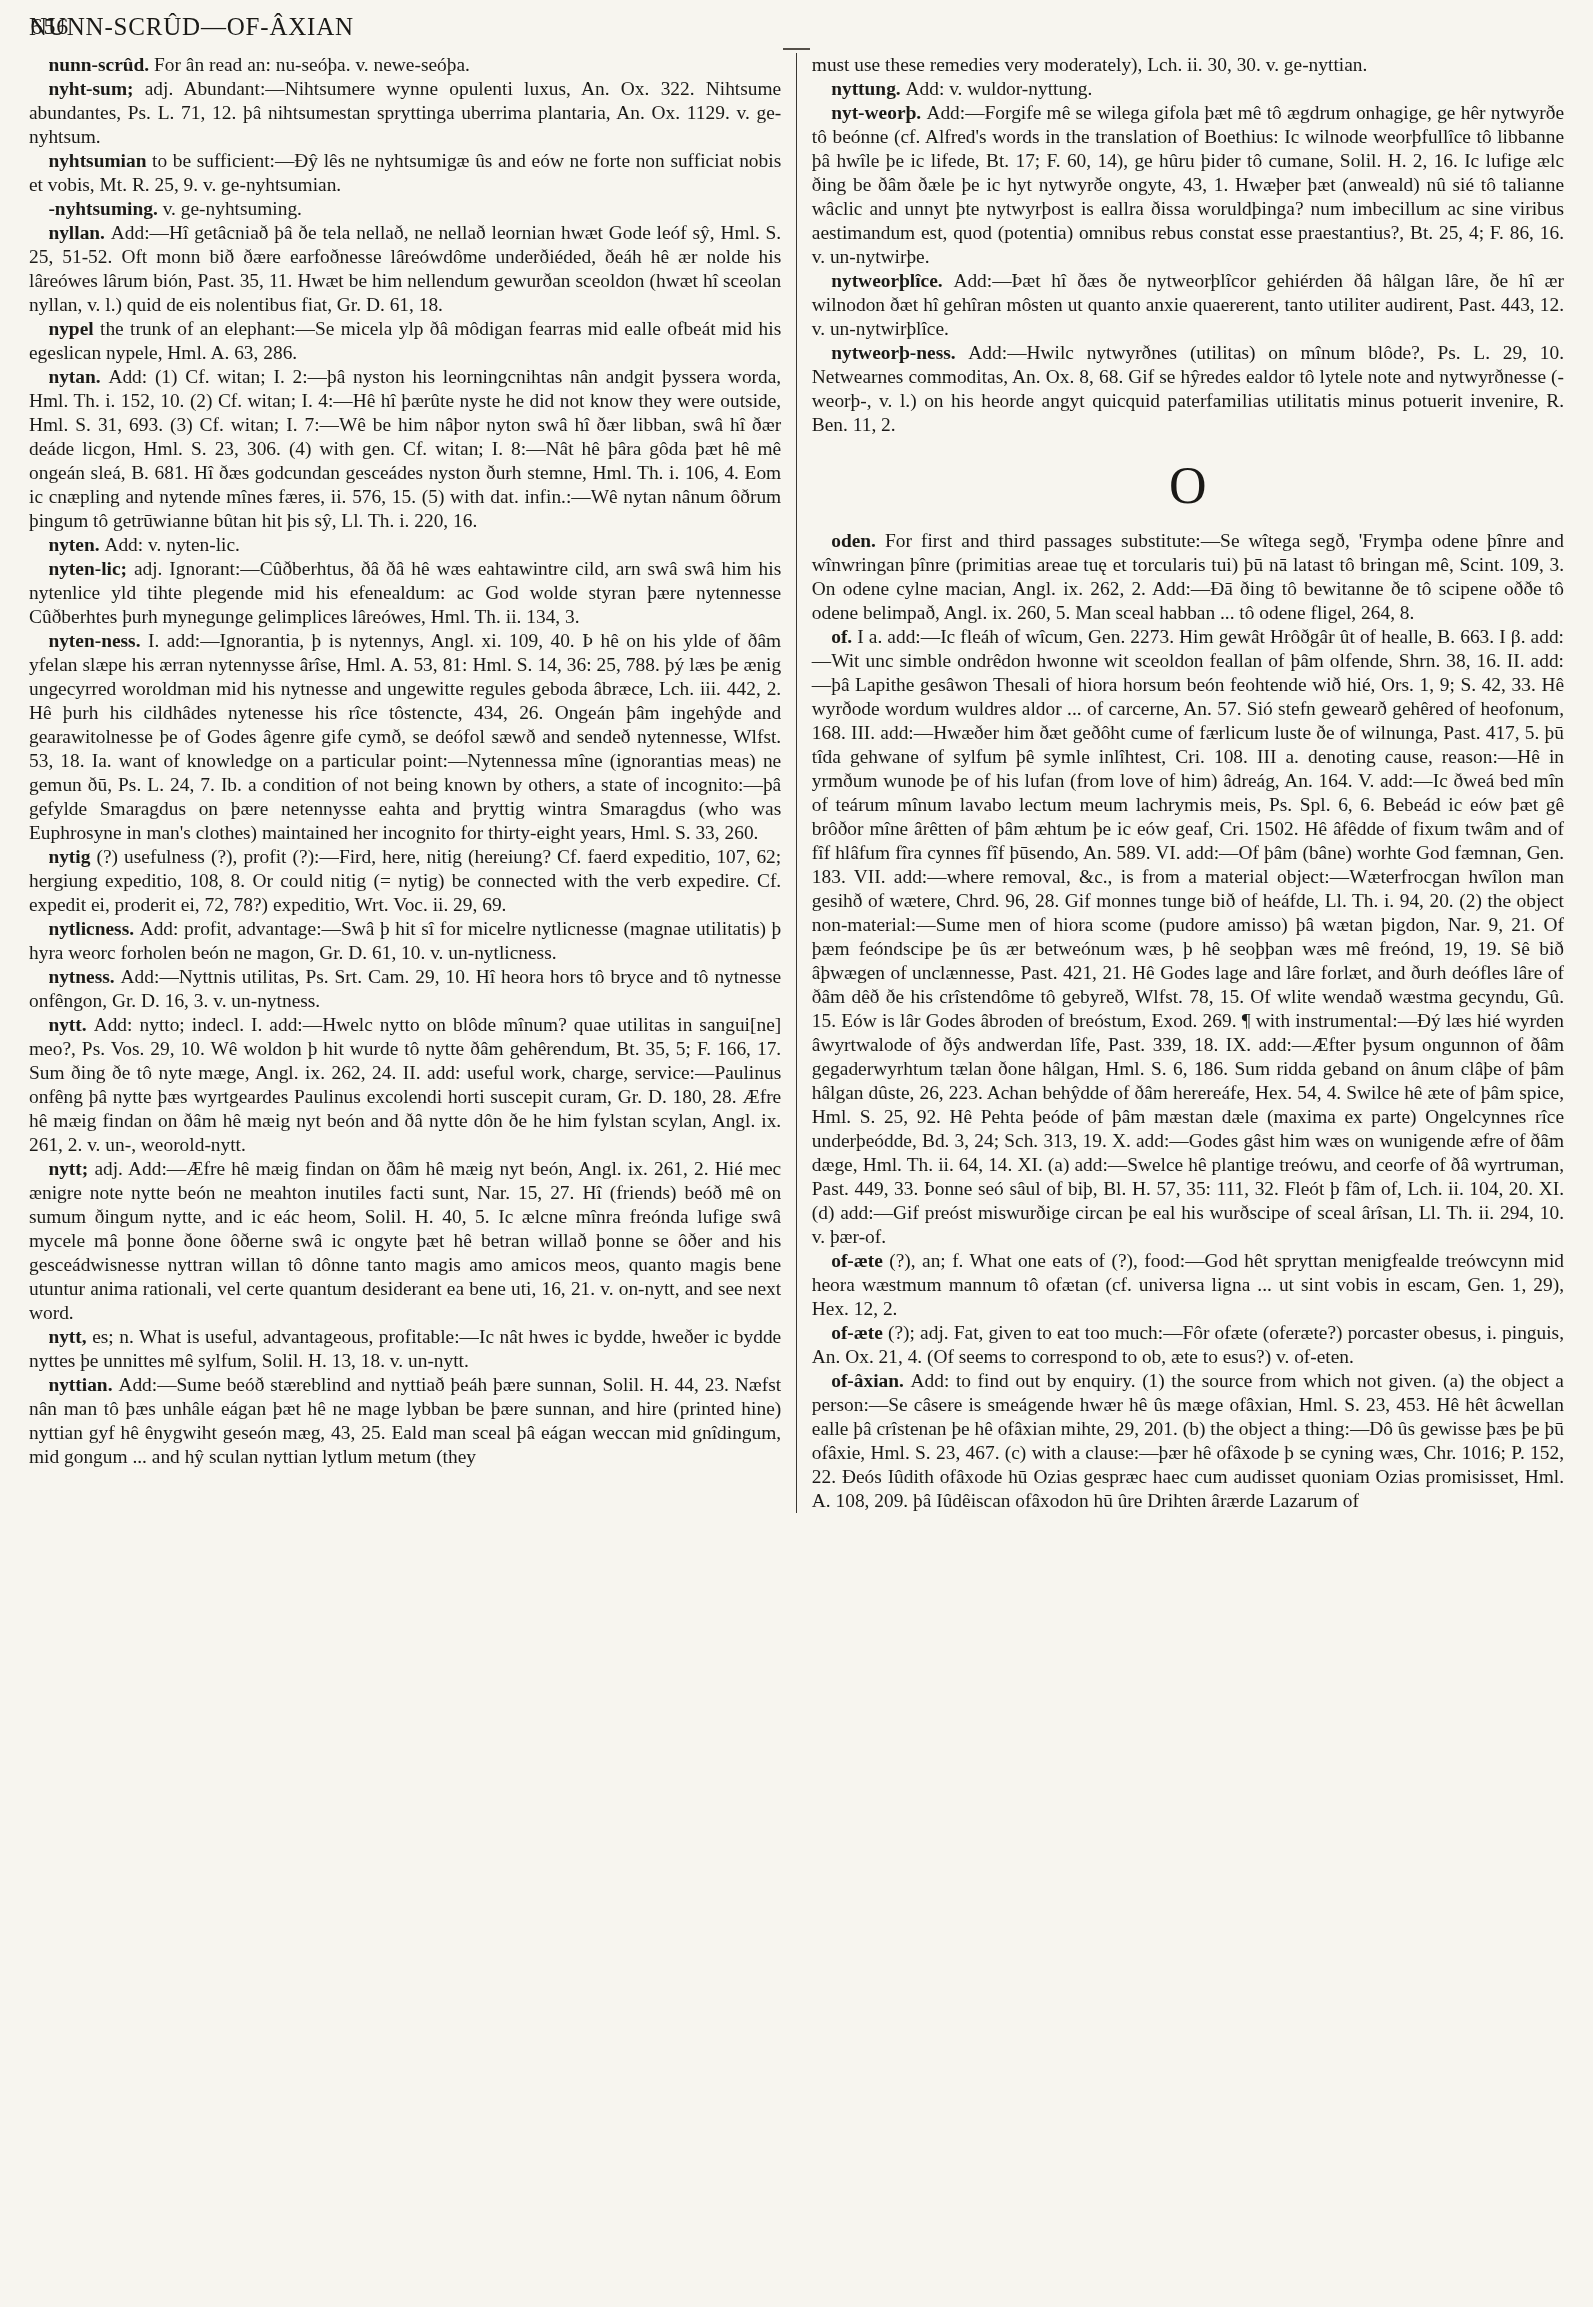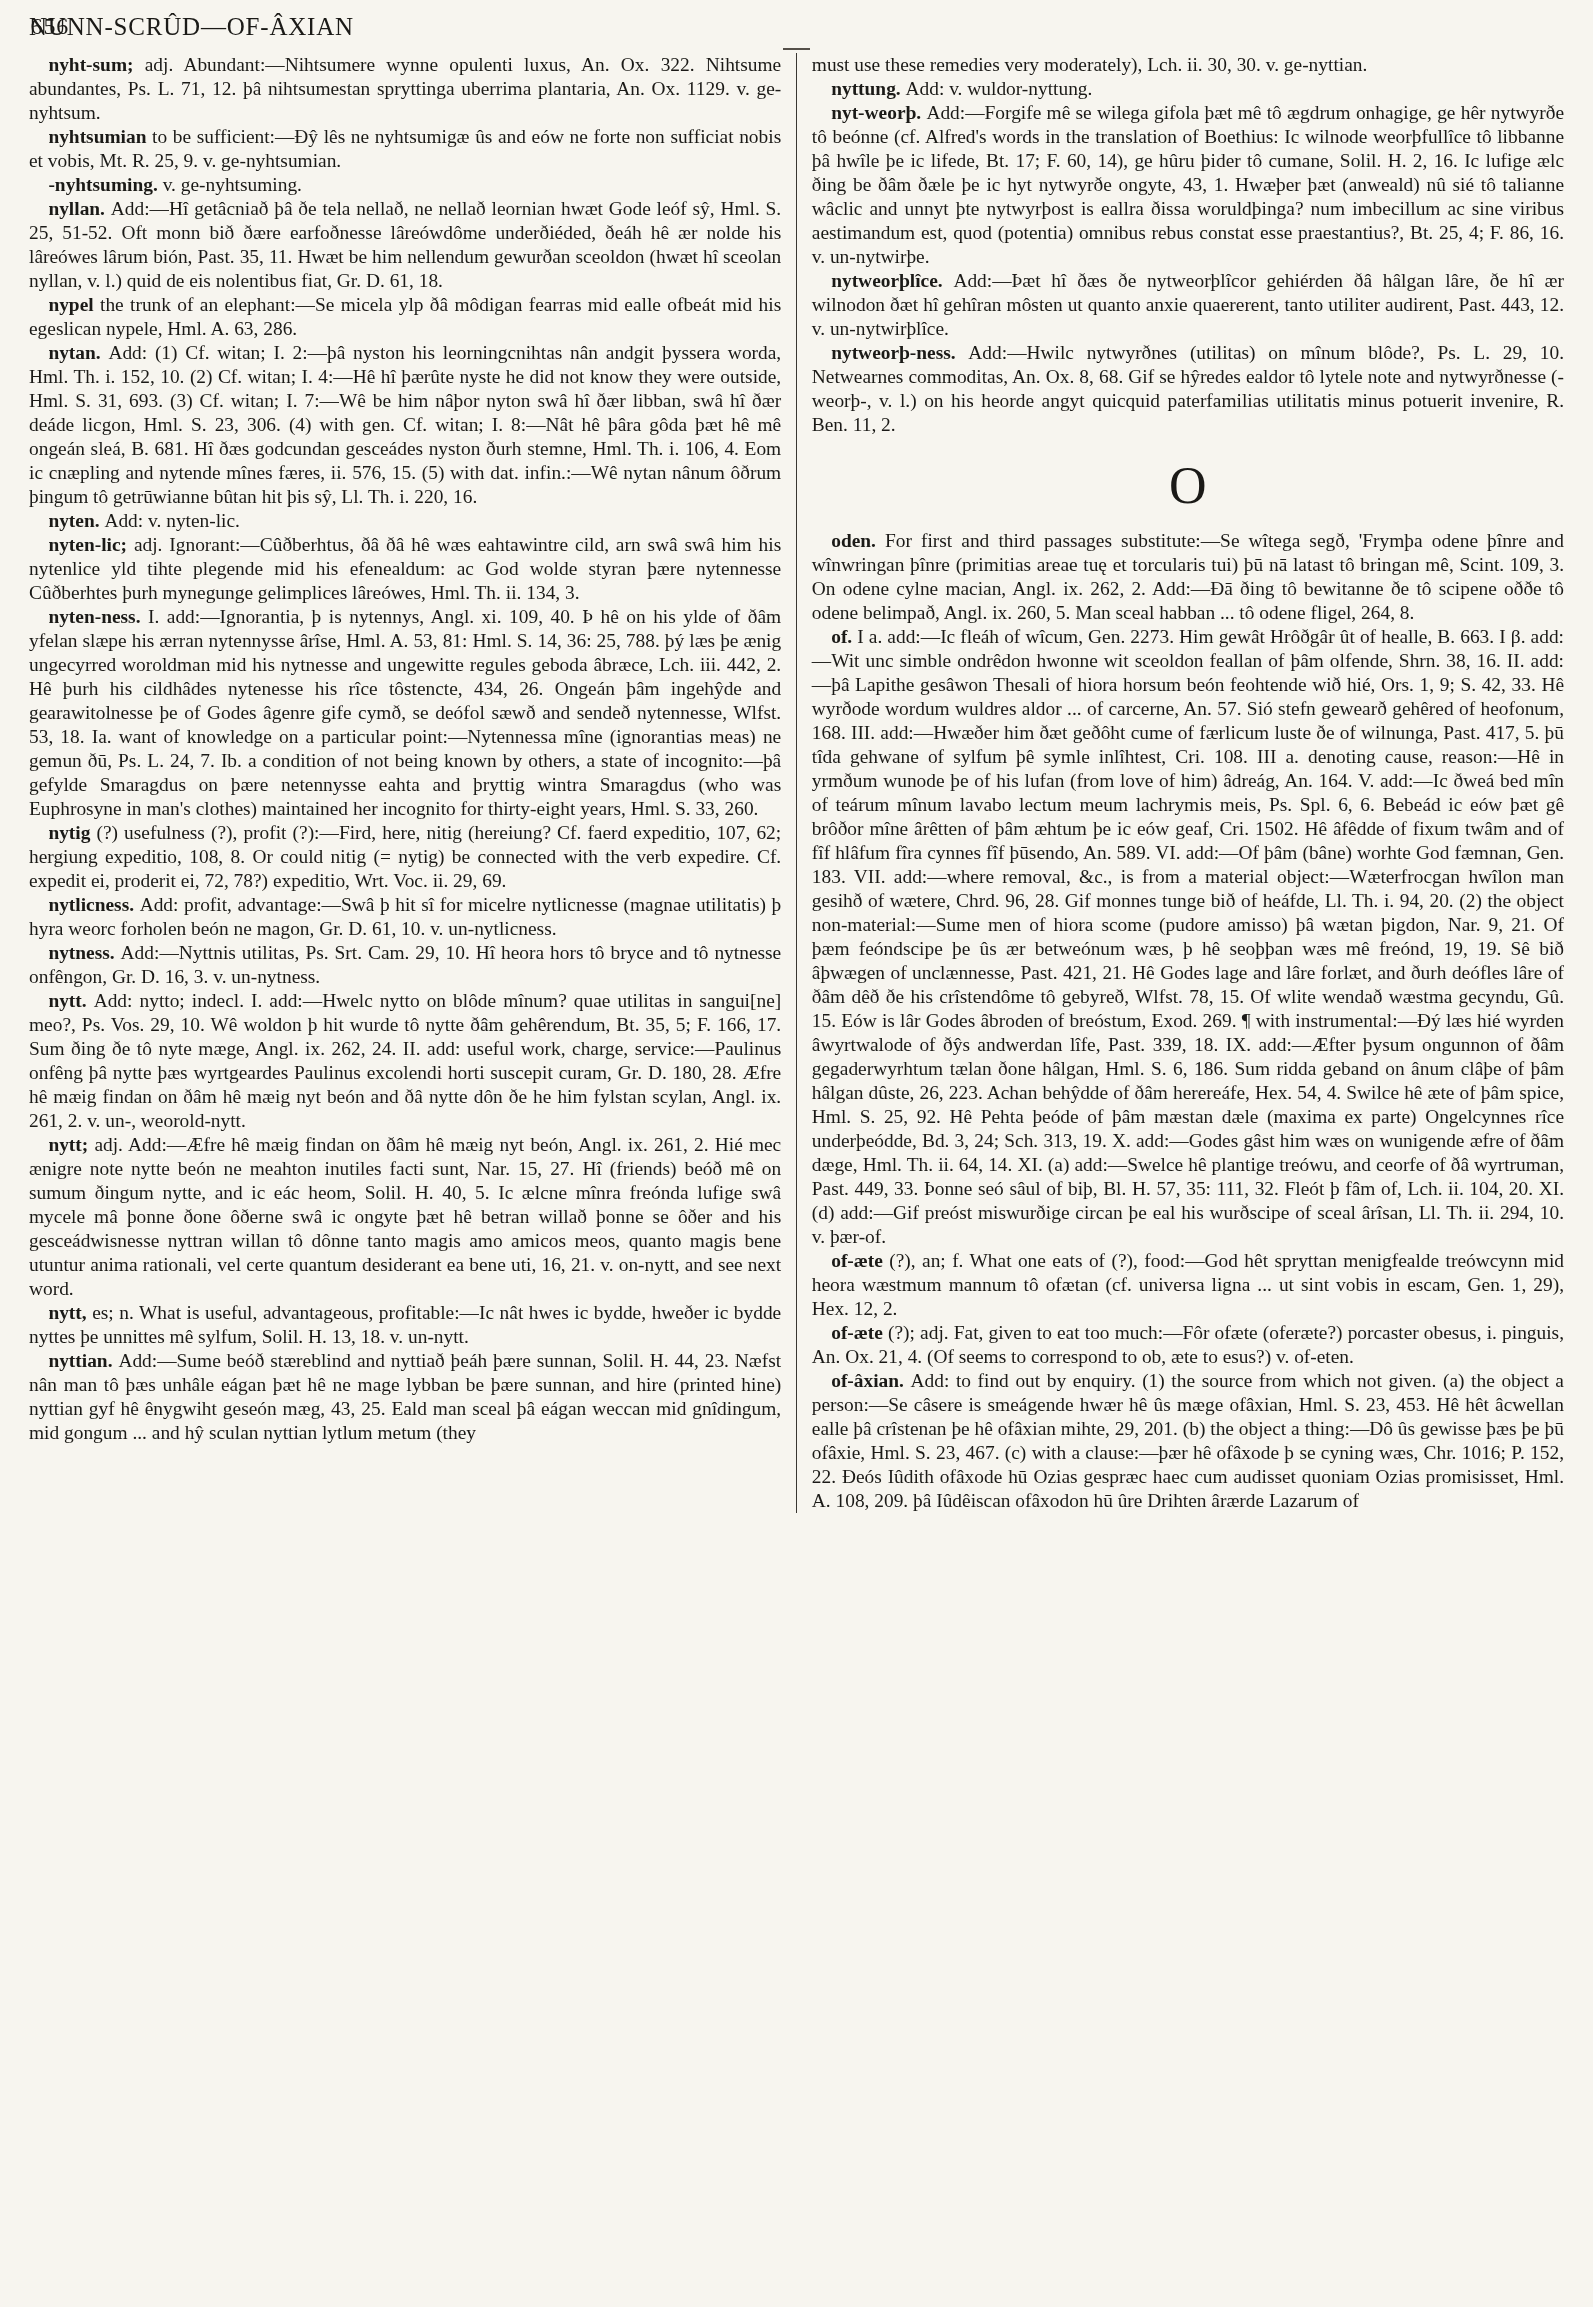--- a/index.html
+++ b/index.html
@@ -89,20 +89,21 @@
 <body>
 
 <div class="page">
   <div class="page-header">
     <div class="page-number">656</div>
     <div class="page-title">NUNN-SCRÛD—OF-ÂXIAN</div>
     <div class="title-rule"></div>
   </div>
   <div class="columns">
     <div class="column left" id="col-left">
+        <p class="entry"><b class="lead">nunn-scrûd. </b><span>For ân read an: nu-seóþa. v. newe-seóþa.</span></p>
         <p class="entry"><b class="lead">nyht-sum; </b><span>adj. Abundant:—Nihtsumere wynne opulenti luxus, An. Ox. 322. Nihtsume abundantes, Ps. L. 71, 12. þâ nihtsumestan spryttinga uberrima plantaria, An. Ox. 1129. v. ge-nyhtsum.</span></p>
         <p class="entry"><b class="lead">nyhtsumian </b><span>to be sufficient:—Ðŷ lês ne nyhtsumigæ ûs and eów ne forte non sufficiat nobis et vobis, Mt. R. 25, 9. v. ge-nyhtsumian.</span></p>
         <p class="entry"><b class="lead">-nyhtsuming. </b><span>v. ge-nyhtsuming.</span></p>
         <p class="entry"><b class="lead">nyllan. </b><span>Add:—Hî getâcniað þâ ðe tela nellað, ne nellað leornian hwæt Gode leóf sŷ, Hml. S. 25, 51-52. Oft monn bið ðære earfoðnesse lâreówdôme underðiéded, ðeáh hê ær nolde his lâreówes lârum bión, Past. 35, 11. Hwæt be him nellendum gewurðan sceoldon (hwæt hî sceolan nyllan, v. l.) quid de eis nolentibus fiat, Gr. D. 61, 18.</span></p>
         <p class="entry"><b class="lead">nypel </b><span>the trunk of an elephant:—Se micela ylp ðâ môdigan fearras mid ealle ofbeát mid his egeslican nypele, Hml. A. 63, 286.</span></p>
         <p class="entry"><b class="lead">nytan. </b><span>Add: (1) Cf. witan; I. 2:—þâ nyston his leorningcnihtas nân andgit þyssera worda, Hml. Th. i. 152, 10. (2) Cf. witan; I. 4:—Hê hî þærûte nyste he did not know they were outside, Hml. S. 31, 693. (3) Cf. witan; I. 7:—Wê be him nâþor nyton swâ hî ðær libban, swâ hî ðær deáde licgon, Hml. S. 23, 306. (4) with gen. Cf. witan; I. 8:—Nât hê þâra gôda þæt hê mê ongeán sleá, B. 681. Hî ðæs godcundan gesceádes nyston ðurh stemne, Hml. Th. i. 106, 4. Eom ic cnæpling and nytende mînes færes, ii. 576, 15. (5) with dat. infin.:—Wê nytan nânum ôðrum þingum tô getrūwianne bûtan hit þis sŷ, Ll. Th. i. 220, 16.</span></p>
         <p class="entry"><b class="lead">nyten. </b><span>Add: v. nyten-lic.</span></p>
         <p class="entry"><b class="lead">nyten-lic; </b><span>adj. Ignorant:—Cûðberhtus, ðâ ðâ hê wæs eahtawintre cild, arn swâ swâ him his nytenlice yld tihte plegende mid his efenealdum: ac God wolde styran þære nytennesse Cûðberhtes þurh mynegunge gelimplices lâreówes, Hml. Th. ii. 134, 3.</span></p>
         <p class="entry"><b class="lead">nyten-ness. </b><span>I. add:—Ignorantia, þ is nytennys, Angl. xi. 109, 40. Þ hê on his ylde of ðâm yfelan slæpe his ærran nytennysse ârîse, Hml. A. 53, 81: Hml. S. 14, 36: 25, 788. þý læs þe ænig ungecyrred woroldman mid his nytnesse and ungewitte regules geboda âbræce, Lch. iii. 442, 2. Hê þurh his cildhâdes nytenesse his rîce tôstencte, 434, 26. Ongeán þâm ingehŷde and gearawitolnesse þe of Godes âgenre gife cymð, se deófol sæwð and sendeð nytennesse, Wlfst. 53, 18. Ia. want of knowledge on a particular point:—Nytennessa mîne (ignorantias meas) ne gemun ðū, Ps. L. 24, 7. Ib. a condition of not being known by others, a state of incognito:—þâ gefylde Smaragdus on þære netennysse eahta and þryttig wintra Smaragdus (who was Euphrosyne in man's clothes) maintained her incognito for thirty-eight years, Hml. S. 33, 260.</span></p>
         <p class="entry"><b class="lead">nytig </b><span>(?) usefulness (?), profit (?):—Fird, here, nitig (hereiung? Cf. faerd expeditio, 107, 62; hergiung expeditio, 108, 8. Or could nitig (= nytig) be connected with the verb expedire. Cf. expedit ei, proderit ei, 72, 78?) expeditio, Wrt. Voc. ii. 29, 69.</span></p>

